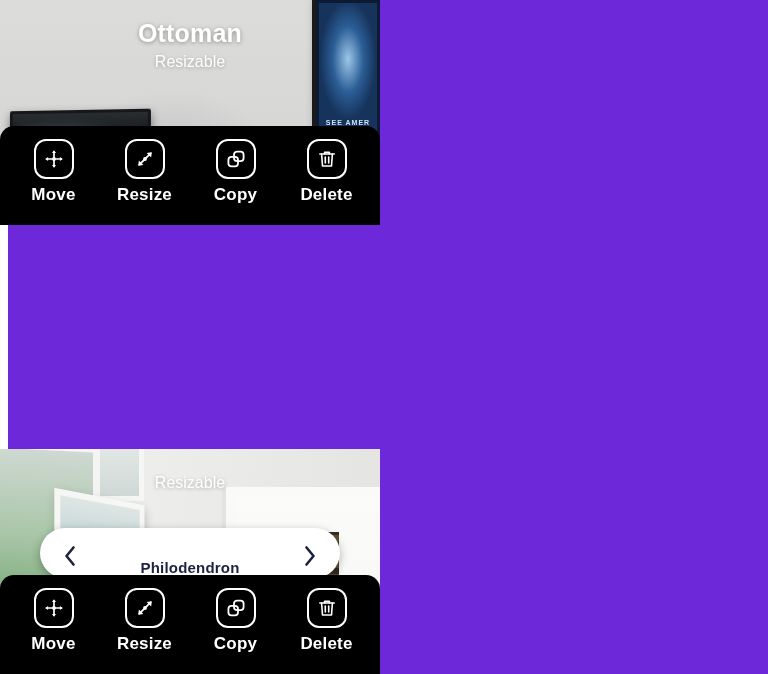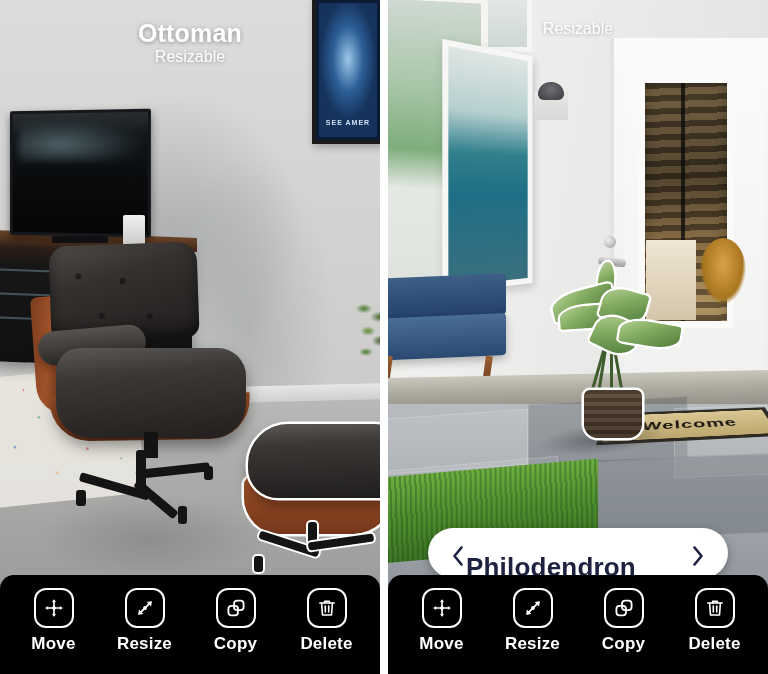--- a/index.html
+++ b/index.html
@@ -2,21 +2,21 @@
 <html><head>
 <meta charset="utf-8">
 <style>
   * { box-sizing: border-box; margin: 0; padding: 0; }
   html, body {
     width: 768px; height: 674px;
     background: #ffffff;
     font-family: "Liberation Sans", sans-serif;
     overflow: hidden;
   }
-  .app { position: relative; width: 768px; height: 674px; display: flex; background: #5eead4; }
+  .app { position: relative; width: 768px; height: 674px; display: flex; background: #6d28d9; flex-direction: column; }
 
   .panel {
     position: relative;
     width: 380px;
     height: 674px;
     overflow: hidden;
     background: #111;
   }
   .gap { width: 8px; height: 674px; background: #ffffff; }
 
@@ -350,36 +350,36 @@
   .label-block {
     position:absolute; left:0; right:0; top:20px;
     text-align:center; pointer-events:none;
   }
   .obj-title {
     color:#ffffff; font-size:25px; font-weight:700; letter-spacing:.2px;
     text-shadow: 0 1px 4px rgba(0,0,0,.35);
     line-height: 1.1;
   }
   .obj-sub {
-    color:#ffffff; font-size:16px; font-weight:400;
+    margin-top:5px; color:#ffffff; font-size:16px; font-weight:400;
     text-shadow: 0 1px 4px rgba(0,0,0,.30);
     opacity:.96;
   }
 
   
   .species-pill {
     position:absolute; left:40px; bottom:96px; width:300px; height:50px;
     background:#ffffff; border-radius:28px;
     display:flex; align-items:center; justify-content:space-between;
     padding: 0 22px;
     box-shadow: 0 3px 10px rgba(0,0,0,.30);
   }
   .species-name {
-    flex:1; color:#1d2240;
-    font-size:26px; font-weight:700; letter-spacing:.2px;margin-top:28px;
+    flex:1; text-align:center; color:#1d2240;
+    font-size:15px; font-weight:700; letter-spacing:.2px;margin-top:28px;
   }
   .chev { width:16px; height:16px; flex:none; }
   .chev svg { display:block; }
 
   
   .toolbar {
     position:absolute; left:0; bottom:0; width:380px; height:99px;
     background:#000000;
     border-radius: 14px 14px 0 0;
     display:flex; align-items:flex-start; justify-content:space-around;

